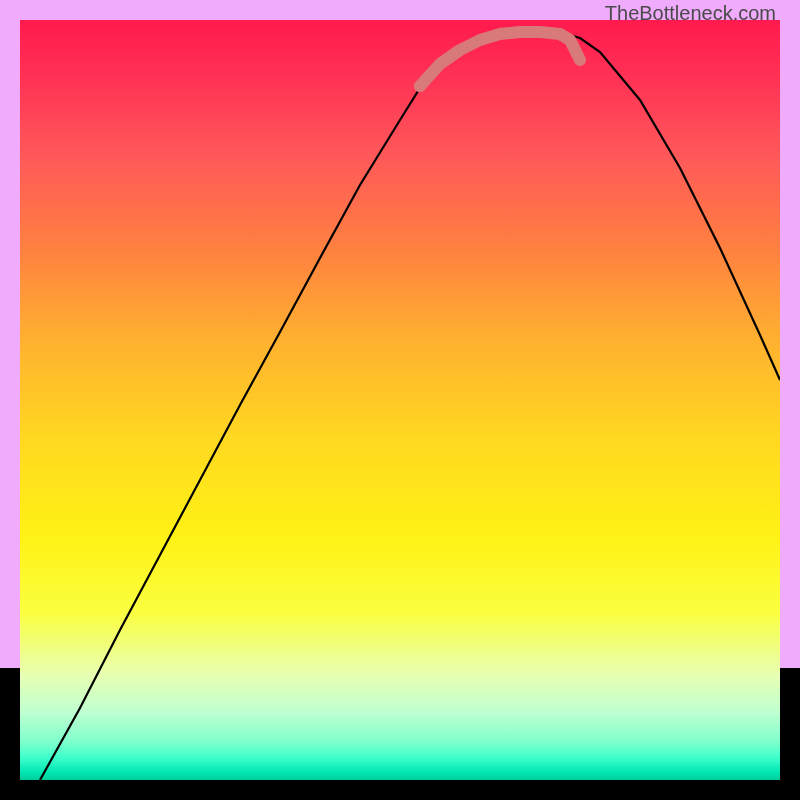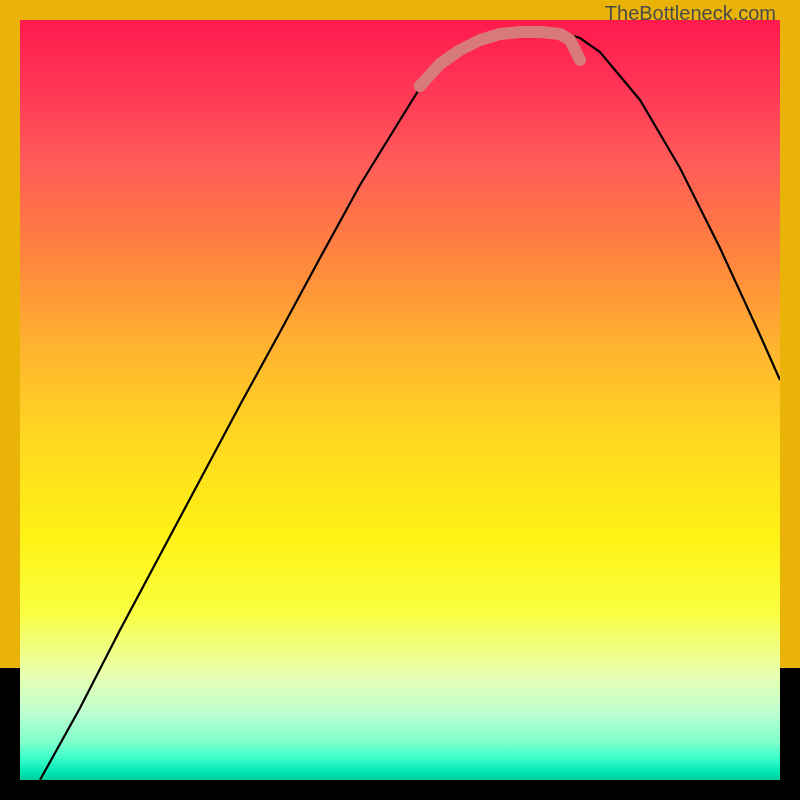--- a/index.html
+++ b/index.html
@@ -1,17 +1,17 @@
 <!DOCTYPE html>
 <html><head>
 <meta charset="utf-8">
 <style>
   * { margin: 0; padding: 0; box-sizing: border-box; }
   body { width: 800px; height: 800px; overflow: hidden; position: relative; background: #000; }
-  .frame { width: 800px; height: 668px; position: relative; background: #eab308; }
+  .frame { width: 800px; height: 668px; position: relative; background: #f0abfc; }
   .plot-area {
     position: absolute;
     left: 20px;
     top: 20px;
     width: 760px;
     height: 760px;
     background: linear-gradient(to bottom,
       #ff1a4d 0%,
       #ff3355 8%,
       #ff5959 18%,

